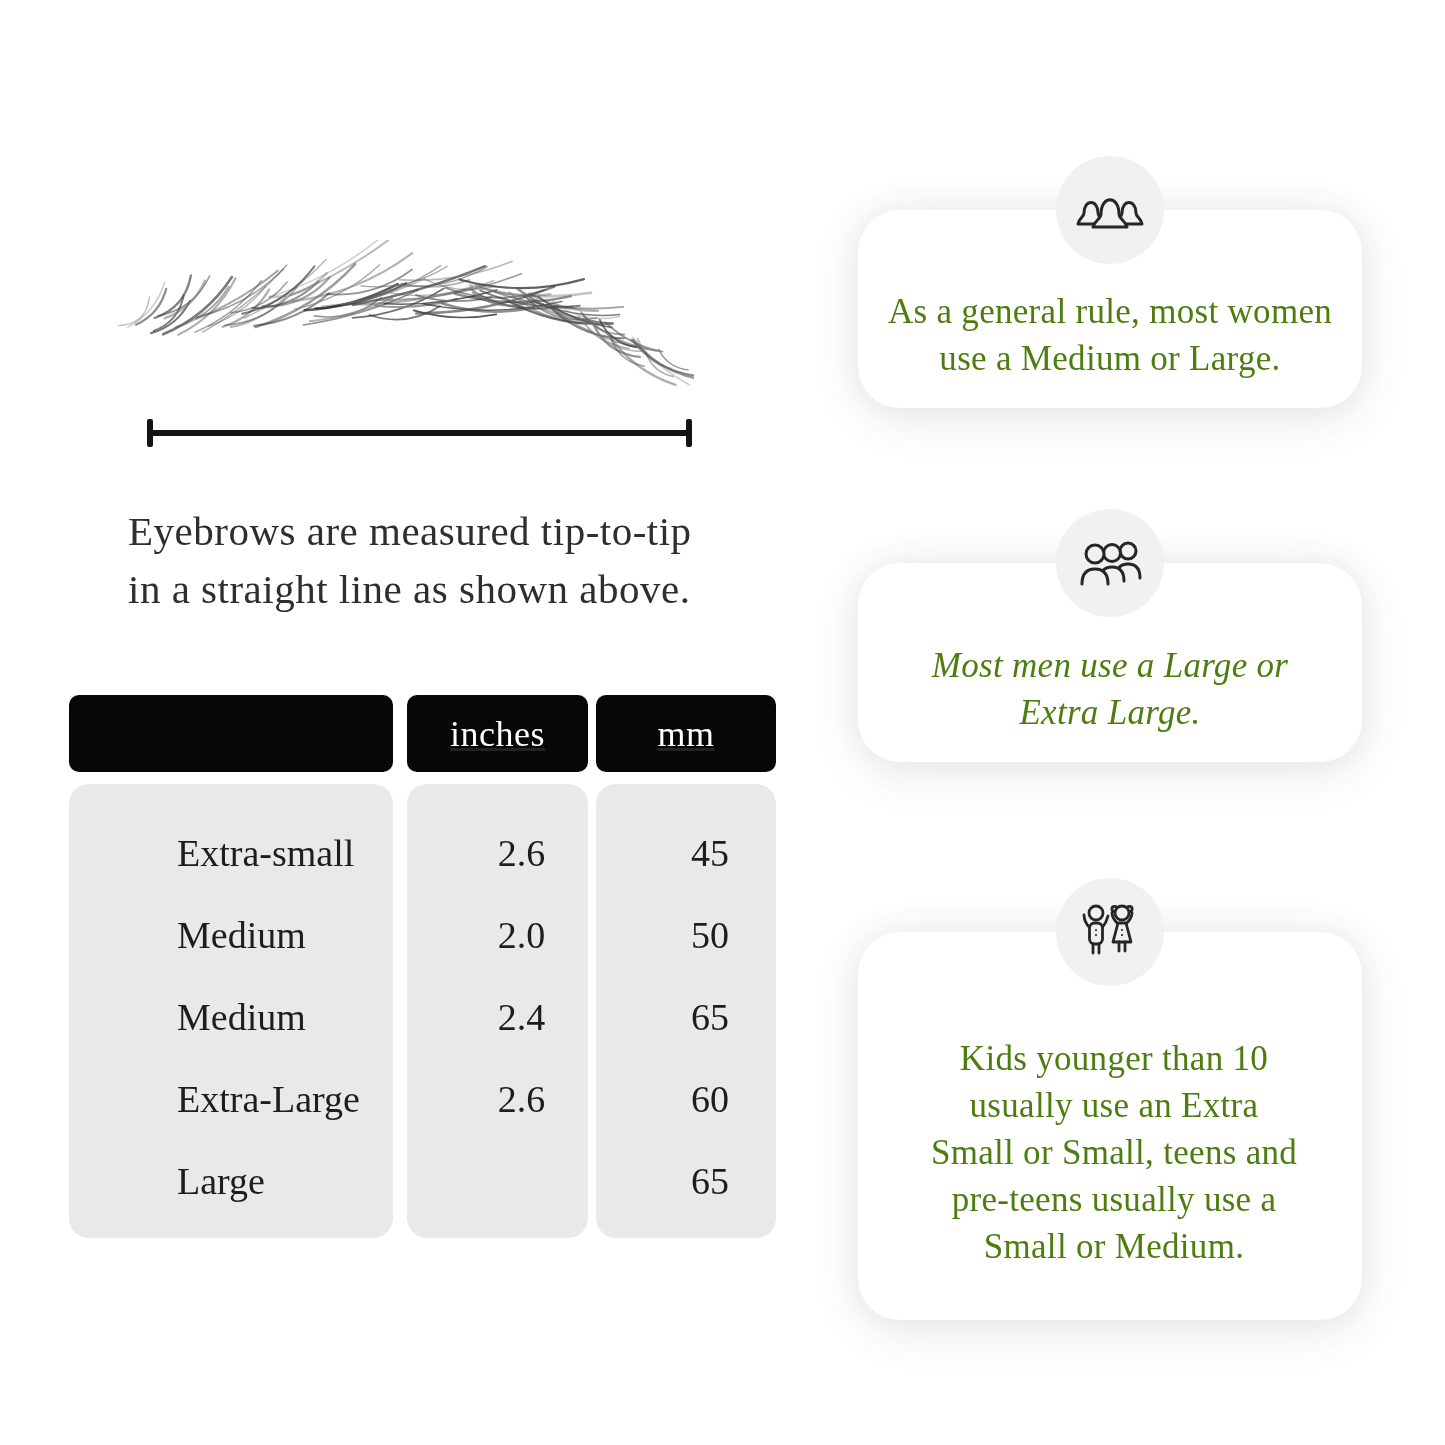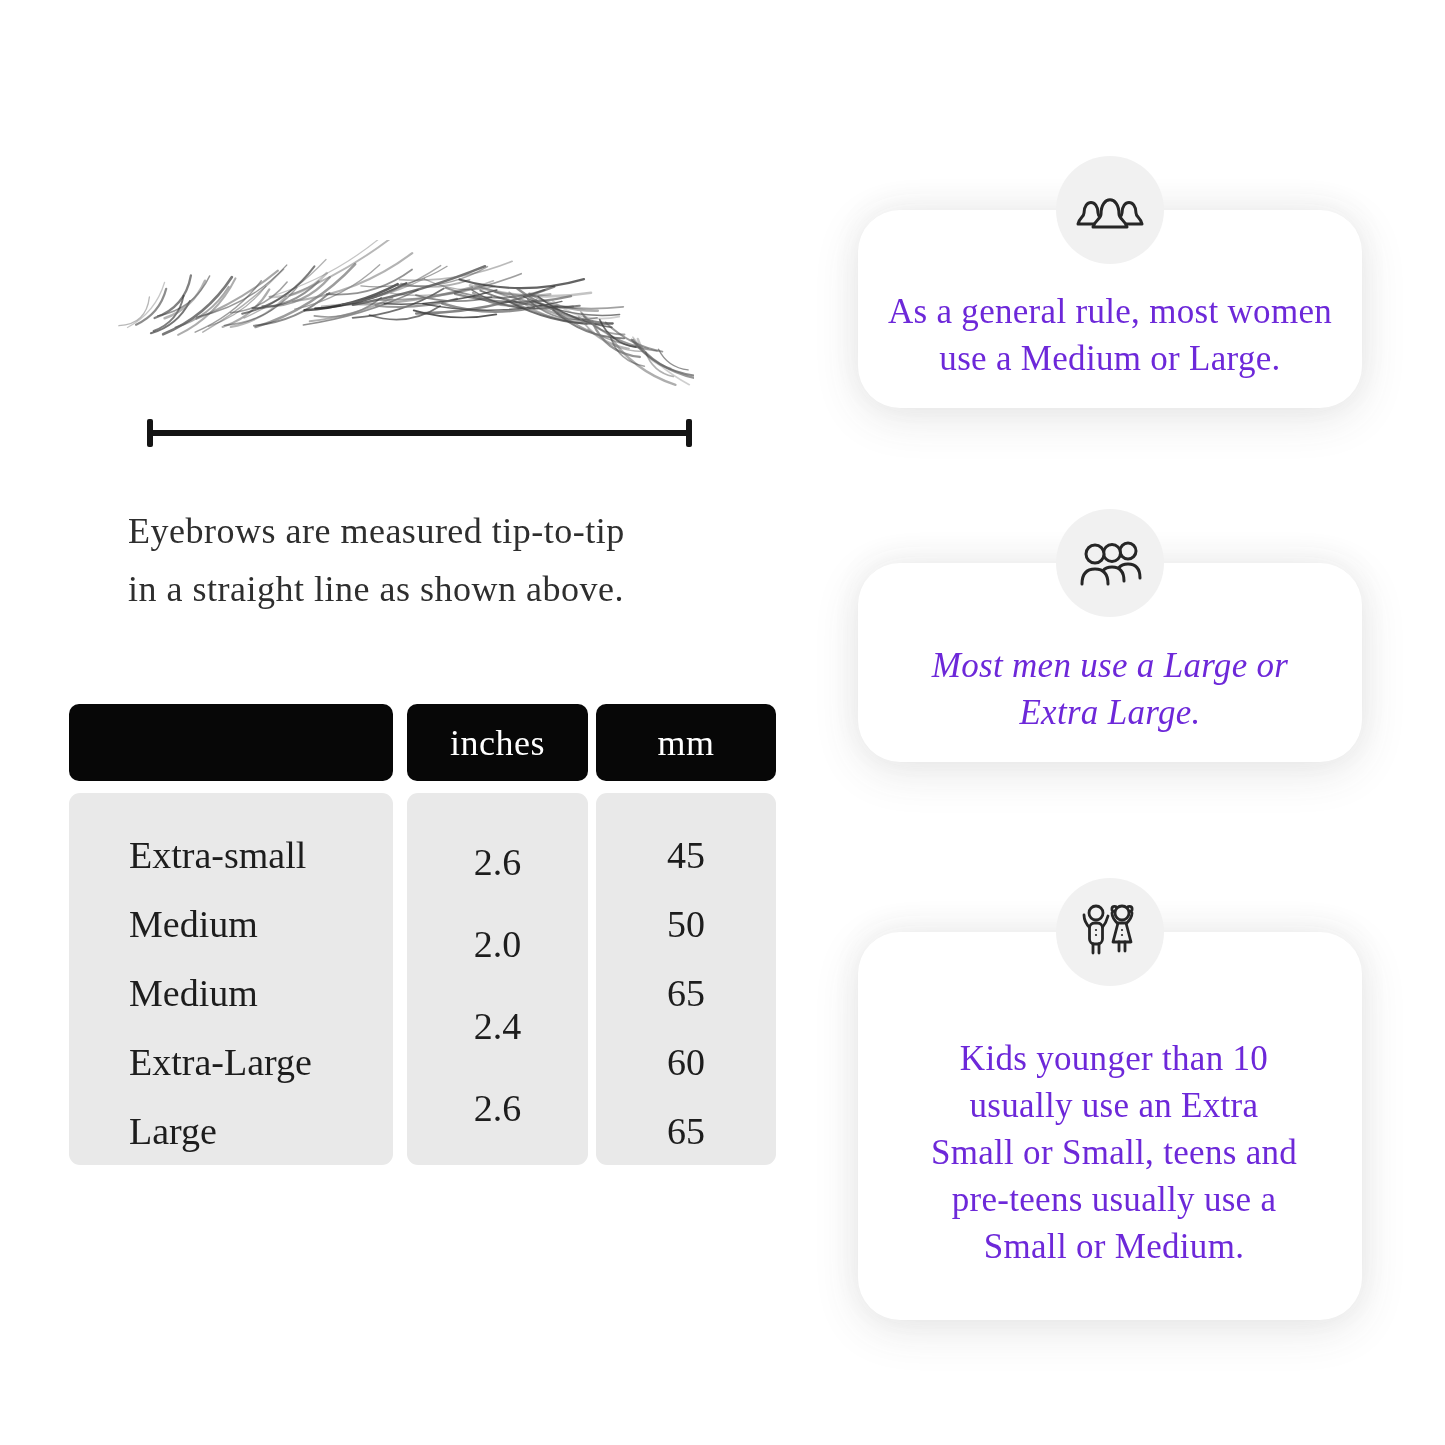--- a/index.html
+++ b/index.html
@@ -9,52 +9,52 @@
   }
   
   .brow-figure{position:absolute;left:112px;top:240px;width:582px;height:158px;}
   .measure{position:absolute;left:147px;top:419px;width:545px;height:28px;}
   .measure .bar{position:absolute;left:0;top:11px;width:100%;height:6px;background:#141414;border-radius:2px;}
   .measure .cap{position:absolute;top:0;width:6px;height:28px;background:#141414;border-radius:2px;}
   .measure .cap.left{left:0;}
   .measure .cap.right{right:0;}
   .caption{
     position:absolute;left:128px;top:502px;width:610px;
-    font-size:36px;line-height:58px;color:#2e2e2e;white-space:pre-line;letter-spacing:.5px;
+    font-size:41px;line-height:58px;color:#2e2e2e;white-space:pre-line;letter-spacing:.5px;
   }
   
   .size-table{position:absolute;left:69px;top:695px;width:707px;height:529px;}
-  .tcol{position:absolute;top:9px;}
+  .tcol{position:absolute;top:0;text-decoration:underline;}
   .tcol .thead{
     height:77px;background:#070707;border-radius:10px;
     display:flex;align-items:center;justify-content:center;
     color:#ffffff;font-size:36px;letter-spacing:.5px;
   }
   .tcol .tbody{
-    position:absolute;top:89px;left:0;right:0;height:372px;background:#e9e9e9;border-radius:11px;
-    display:flex;flex-direction:column;padding-top:28px;box-sizing:border-box;
+    position:absolute;top:89px;left:0;right:0;height:454px;background:#e9e9e9;border-radius:20px;
+    display:flex;flex-direction:column;padding-top:28px;box-sizing:border-box;padding-left:48px;
   }
   .tcell{height:82px;display:flex;align-items:center;font-size:38px;color:#1d1d1d;}
   .col-size{left:0;width:324px;}
   .col-inches{left:338px;width:181px;}
   .col-mm{left:527px;width:180px;}
   .col-size .tcell{padding-left:60px;}
   .col-inches .tcell,.col-mm .tcell{justify-content:center;}
   
   .card{
     position:absolute;left:858px;width:504px;background:#ffffff;border-radius:42px;
     box-shadow:0 10px 45px rgba(70,70,70,.13),0 -6px 30px rgba(70,70,70,.05);
     display:flex;align-items:center;justify-content:center;
     padding-top:52px;box-sizing:border-box;
   }
   .card-1{top:210px;height:198px;}
   .card-2{top:563px;height:199px;font-style:italic;}
   .card-3{top:932px;height:388px;padding-left:8px;}
   .card-text{
-    font-size:35px;line-height:47px;text-align:center;color:#6d28d9;
+    font-size:35px;line-height:47px;text-align:center;color:#4d7c0f;
     white-space:pre-line;letter-spacing:.3px;
   }
   .card-circle{
     position:absolute;left:50%;top:-54px;transform:translateX(-50%);
     width:108px;height:108px;border-radius:50%;background:#f1f1f1;
     display:flex;align-items:center;justify-content:center;
   }
   .card-circle svg{display:block;}
 </style>
 </head>

